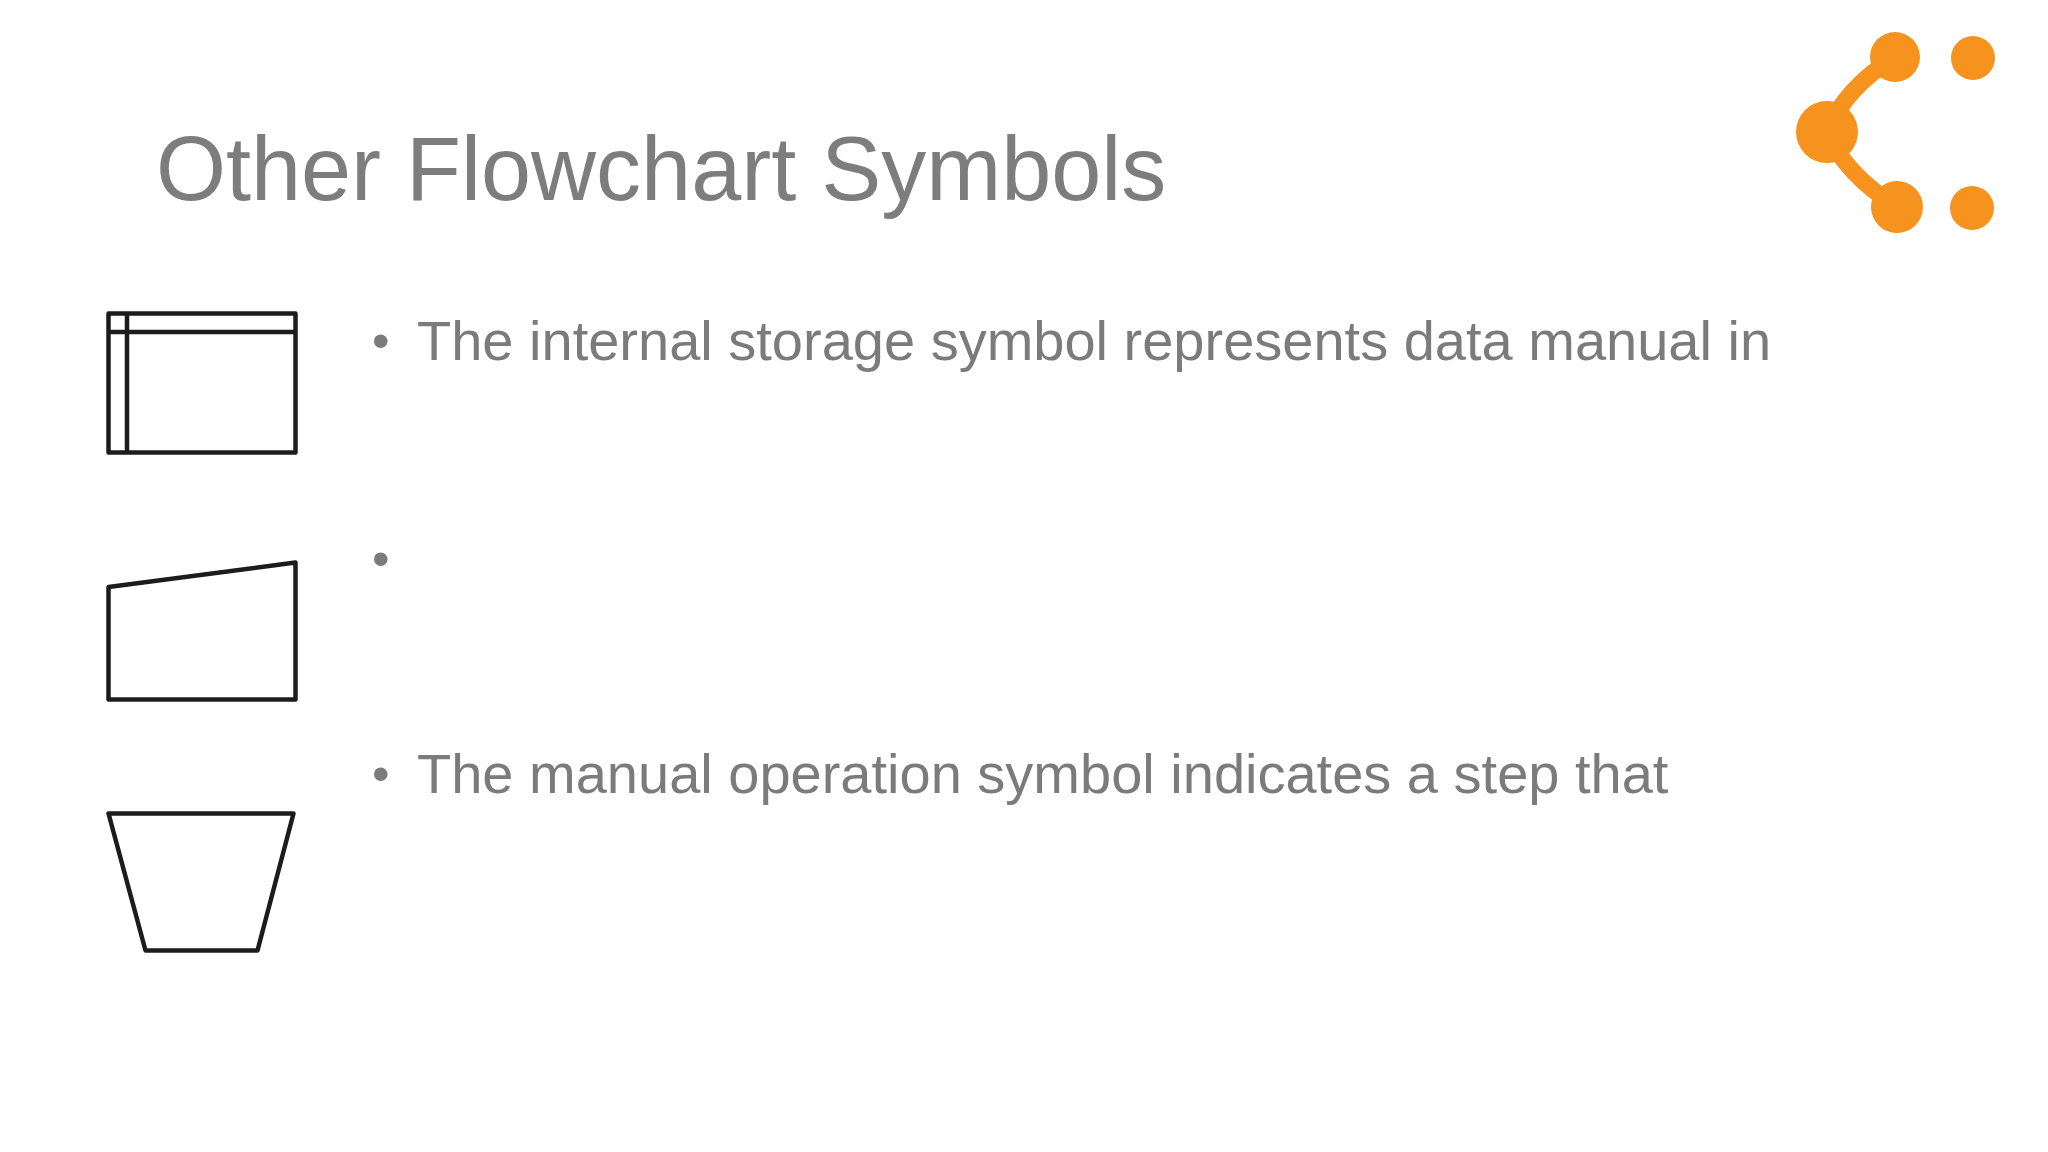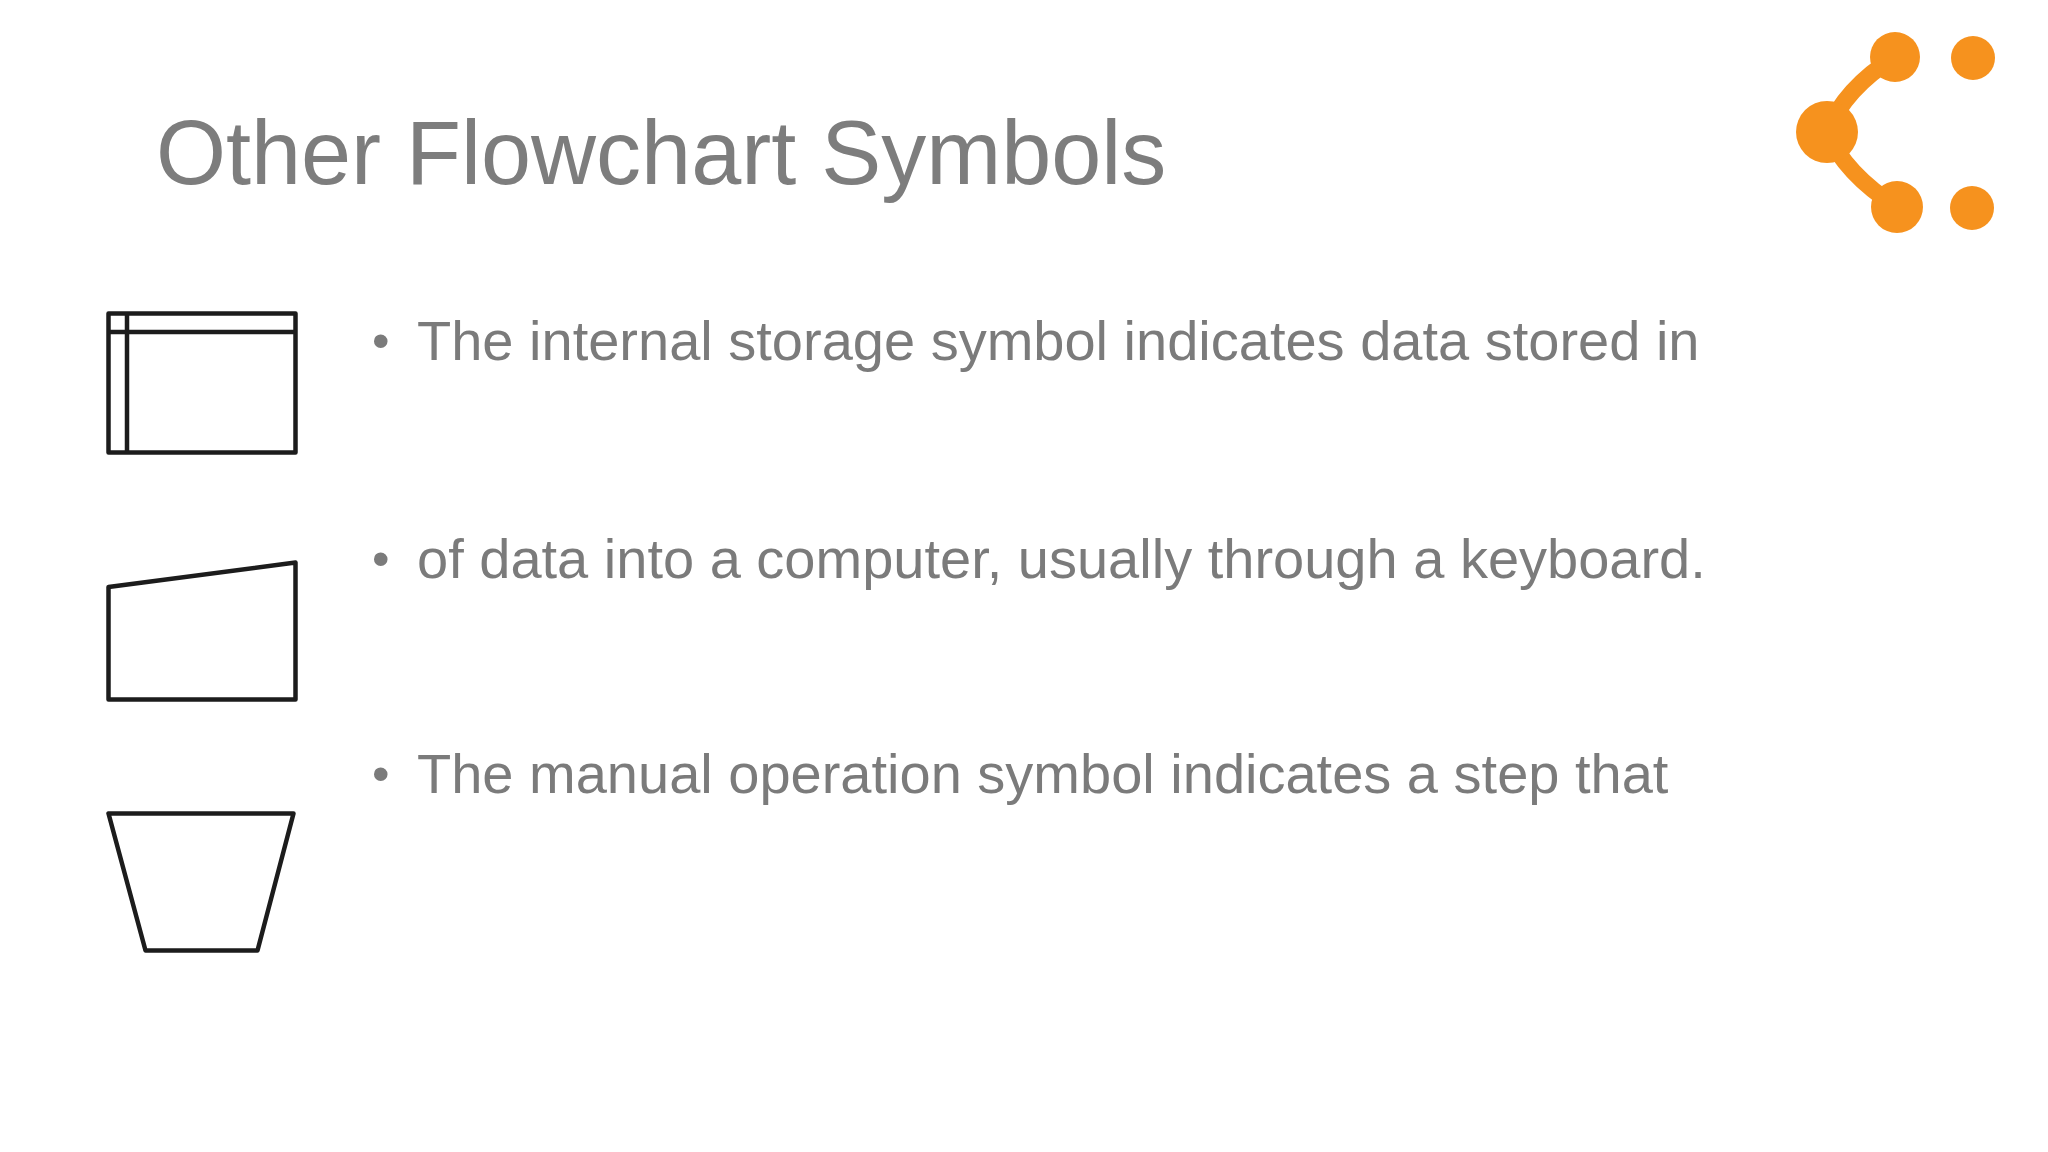--- a/index.html
+++ b/index.html
@@ -11,21 +11,21 @@
   .slide {
     position: relative;
     width: 2048px;
     height: 1152px;
     background: #ffffff;
     overflow: hidden;
   }
   .slide-title {
     position: absolute;
     left: 156px;
-    top: 108px;
+    top: 124px;
     font-size: 90px;
     line-height: 1;
     font-weight: 400;
     color: #7d7d7d;
     white-space: nowrap;
     text-align: right;
   }
   .logo {
     position: absolute;
     left: 1793px;
@@ -107,28 +107,27 @@
 
   <div class="symbol" id="sym3">
     <svg width="190" height="142" viewBox="0 0 190 142" fill="none" xmlns="http://www.w3.org/2000/svg">
       <polygon points="2.5,2.5 187.5,2.5 151.5,139.5 39.5,139.5" stroke="#1c1c1c" stroke-width="4.5" stroke-linejoin="round" fill="none"></polygon>
     </svg>
   </div>
 
   <div class="bullet-item" id="b1">
     <span class="bullet-marker">•</span>
     <div class="bullet-lines">
-      <div class="bullet-line"><span class="b">The internal storage symbol</span><span> indicates data stored in</span></div>
+      <div class="bullet-line"><span class="b">The internal storage symbol</span><span> represents data manual in</span></div>
     </div>
   </div>
 
   <div class="bullet-item" id="b2">
     <span class="bullet-marker">•</span>
     <div class="bullet-lines">
-      <div class="bullet-line"><span class="b"></span><span>of data into a computer, usually through a keyboard.</span></div>
     </div>
   </div>
 
   <div class="bullet-item" id="b3">
     <span class="bullet-marker">•</span>
     <div class="bullet-lines">
       <div class="bullet-line"><span class="b">The manual operation symbol</span><span> indicates a step that</span></div>
     </div>
   </div>
 

